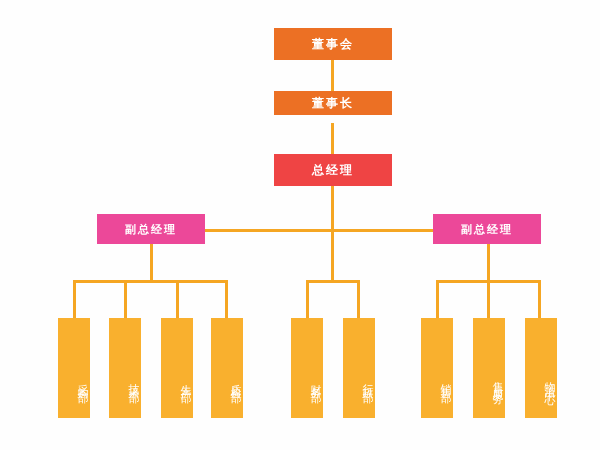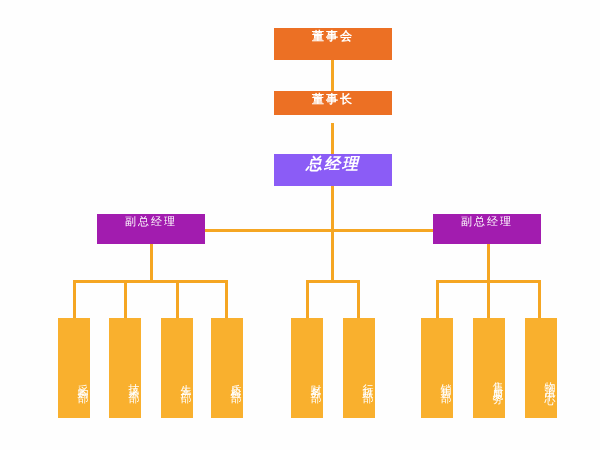--- a/index.html
+++ b/index.html
@@ -17,41 +17,40 @@
     height: 450px;
     background: #fefefe;
     overflow: hidden;
   }
 
   
   .node {
     position: absolute;
     box-sizing: border-box;
     display: flex;
-    align-items: flex-start;
+    align-items: center;
     justify-content: center;
     color: #ffffff;
     letter-spacing: 2px;
     z-index: 3;
   }
   .node-exec {
     background: #ec7024;
     font-size: 12px;
     font-weight: bold;
   }
   .node-gm {
-    background: #8b5cf6;
-    font-size: 16px;
+    background: #ef4444;
+    font-size: 12px;
     font-weight: bold;
-    font-style: italic;
   }
   .node-vp {
-    background: #a21caf;
+    background: #ec4899;
     font-size: 11px;
-    font-weight: normal;
+    font-weight: bold;
   }
   .node-dept {
     background: #f9b02e;
     font-size: 11px;
     writing-mode: vertical-rl;
     text-orientation: upright;
     letter-spacing: 4px;
     padding-top: 26px;
     align-items: flex-start;
     justify-content: center;

